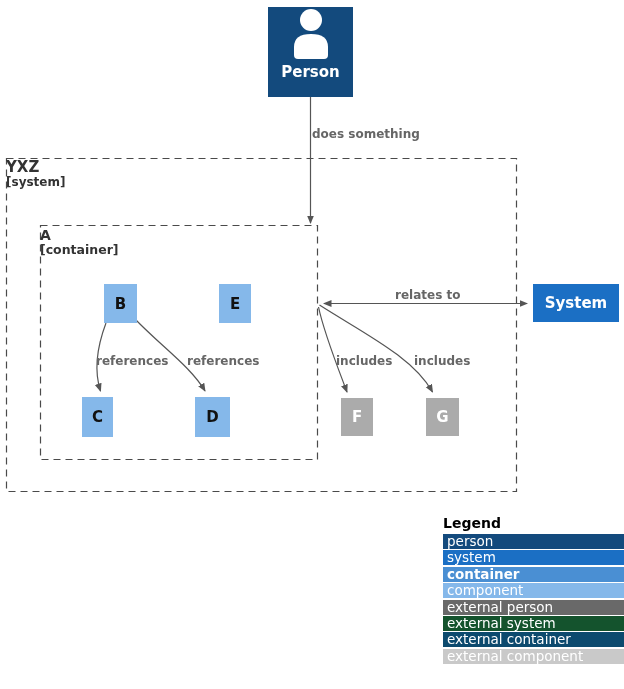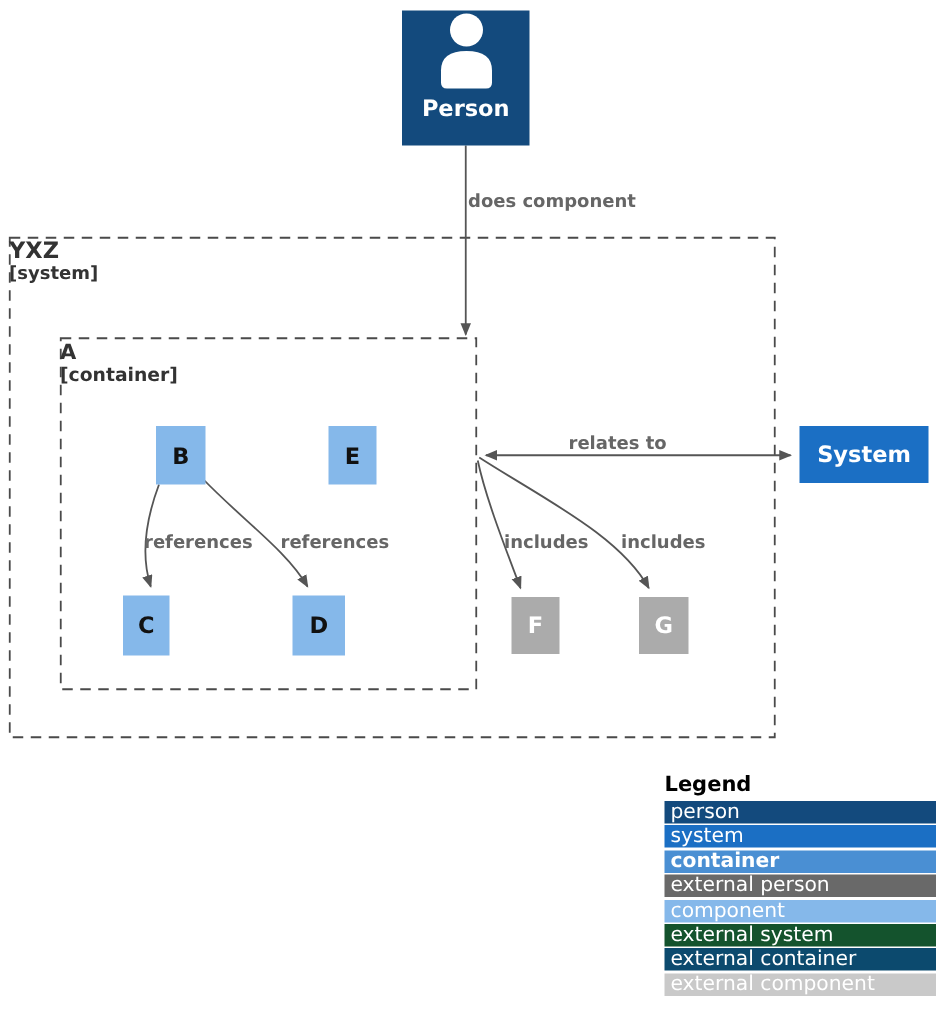--- a/index.html
+++ b/index.html
@@ -28,21 +28,21 @@
   .node-g{left:426px;top:398px;width:33px;height:38px;}
   .boundary-title{position:absolute;text-align:left;color:var(--boundary-title,#333);font-weight:bold;}
   .outer-title{left:6px;top:159px;width:511px;}
   .outer-title .t1{font-size:15px;line-height:16px;}
   .outer-title .t2{font-size:12px;line-height:14px;}
   .inner-title{left:40px;top:228px;width:278px;}
   .inner-title .t1{font-size:14px;line-height:15px;}
   .inner-title .t2{font-size:12.5px;line-height:14px;}
   .edge-label{position:absolute;font-size:12px;font-weight:bold;color:var(--edge-label,#666);white-space:nowrap;}
   .lbl-does{left:312px;top:127px;}
-  .lbl-relates{left:379px;top:288px;}
+  .lbl-relates{left:395px;top:288px;}
   .lbl-ref1{left:96px;top:354px;}
   .lbl-ref2{left:187px;top:354px;}
   .lbl-inc1{left:336px;top:354px;}
   .lbl-inc2{left:414px;top:354px;}
   .legend{position:absolute;left:443px;top:515px;width:182px;}
   .legend-title{font-size:14px;font-weight:bold;color:#000;line-height:16px;margin-bottom:3px;}
   .legend-row{height:15px;line-height:15px;margin-bottom:1.4px;color:#fff;
         font-size:13.5px;padding-left:4px;box-sizing:border-box;white-space:nowrap;overflow:hidden;}
 </style>
 </head>
@@ -72,21 +72,21 @@
   </svg>
 
   <div class="node person-box">
     <svg width="46" height="54" viewBox="0 0 46 54">
       <circle cx="23" cy="13" r="11" fill="#ffffff"></circle>
       <path d="M6 40 q0 -13 17 -13 q17 0 17 13 l0 8 q0 4 -4 4 l-26 0 q-4 0 -4 -4 Z" fill="#ffffff"></path>
     </svg>
     <div class="person-label">Person</div>
   </div>
 
-  <div class="edge-label lbl-does">does component</div>
+  <div class="edge-label lbl-does">does something</div>
 
   <div class="boundary-title outer-title">
     <div class="t1">YXZ</div>
     <div class="t2">[system]</div>
   </div>
 
   <div class="boundary-title inner-title">
     <div class="t1">A</div>
     <div class="t2">[container]</div>
   </div>
@@ -105,21 +105,21 @@
   <div class="edge-label lbl-ref2">references</div>
   <div class="edge-label lbl-inc1">includes</div>
   <div class="edge-label lbl-inc2">includes</div>
 
   <div class="legend">
     <div class="legend-title">Legend</div>
     <div>
         <div class="legend-row" style="background: rgb(19, 74, 125);">person</div>
         <div class="legend-row" style="background: rgb(27, 111, 196);">system</div>
         <div class="legend-row" style="background: rgb(74, 143, 211); font-weight: bold;">container</div>
+        <div class="legend-row" style="background: rgb(133, 184, 234);">component</div>
         <div class="legend-row" style="background: rgb(105, 105, 105);">external person</div>
-        <div class="legend-row" style="background: rgb(133, 184, 234);">component</div>
         <div class="legend-row" style="background: #14532d;">external system</div>
         <div class="legend-row" style="background: #0c4a6e;">external container</div>
         <div class="legend-row" style="background: rgb(201, 201, 201);">external component</div>
       </div>
   </div>
 
 </div>
 
 </body></html>

